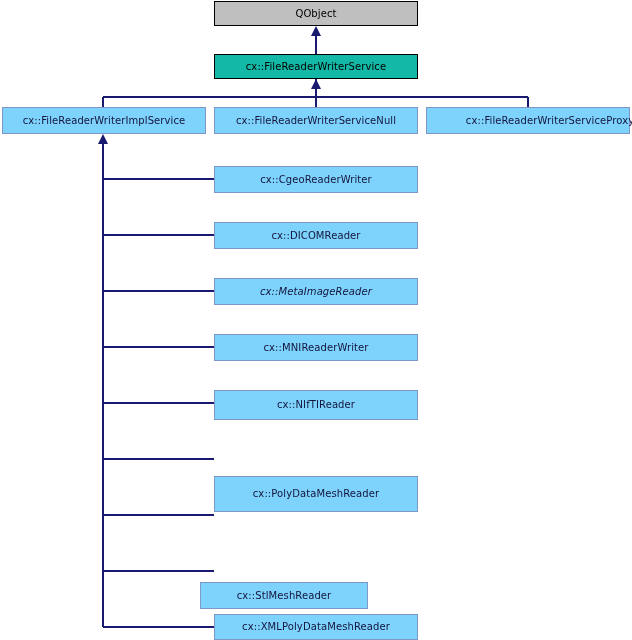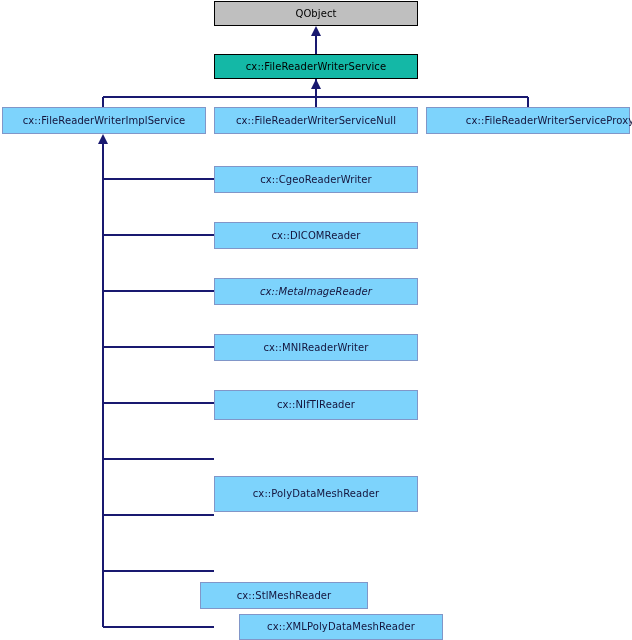--- a/index.html
+++ b/index.html
@@ -130,17 +130,17 @@
 
 
   <div class="node node-derived" style="left:214px; top:476px; width:204px; height:36px;">
     <span>cx::PolyDataMeshReader</span>
   </div>
 
   <div class="node node-derived" style="left:200px; top:558px; width:168px; height:27px;margin-top:24px;">
     <span>cx::StlMeshReader</span>
   </div>
 
-  <div class="node node-derived" style="left:214px; top:614px; width:204px; height:26px;margin-left:25px;">
+  <div class="node node-derived" style="left:214px; top:614px; width:204px; height:26px;">
     <span>cx::XMLPolyDataMeshReader</span>
   </div>
 
 </div>
 
 </body></html>

